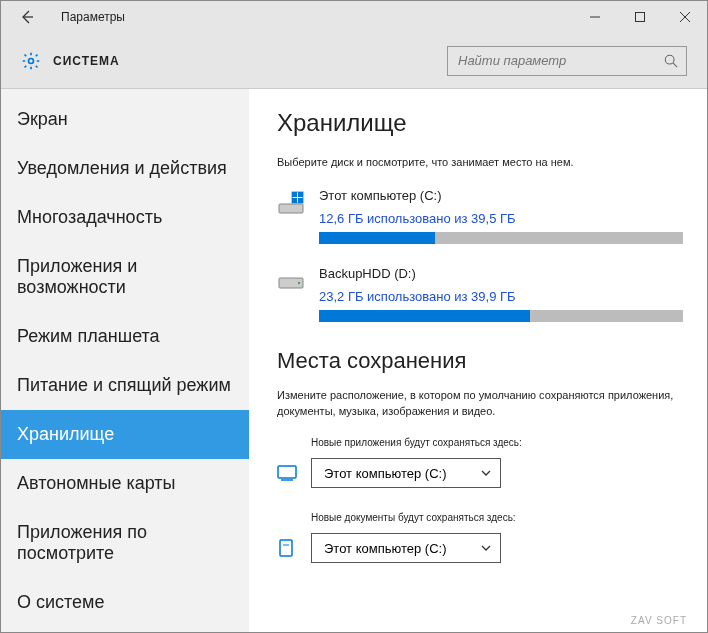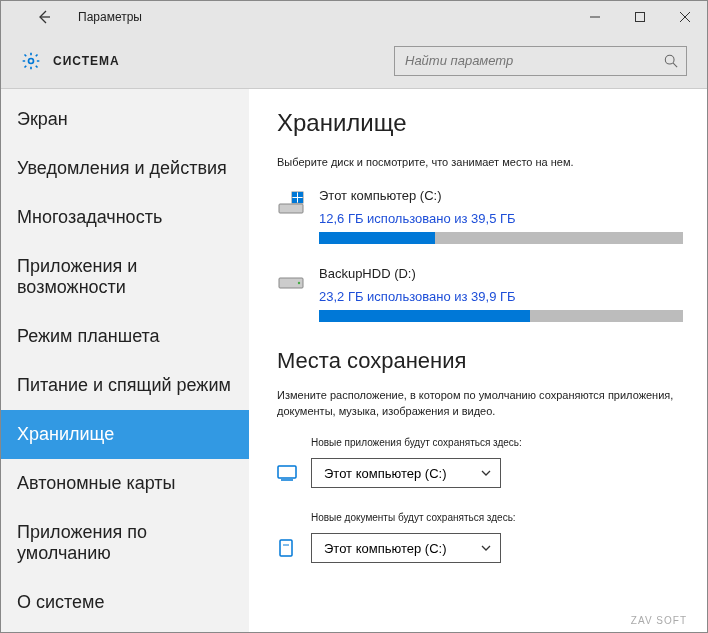--- a/index.html
+++ b/index.html
@@ -1,29 +1,29 @@
 <!DOCTYPE html>
 <html><head>
 <meta charset="utf-8">
 <style>
 * { box-sizing: border-box; margin: 0; padding: 0; font-family: "Segoe UI", Tahoma, sans-serif; }
 body { width: 708px; height: 633px; background: #fff; overflow: hidden; border: 1px solid #888; position: relative; }
 
 
-.titlebar { height: 32px; background: #e6e6e6; display: flex; align-items: center; padding-left: 25px; }
+.titlebar { height: 32px; background: #e6e6e6; display: flex; align-items: center; padding-left: 8px; }
 .titlebar .back { width: 36px; height: 32px; display: flex; align-items: center; justify-content: center; }
 .titlebar .title { font-size: 12px; margin-left: 16px; color: #222; }
 .titlebar .winbtns { margin-left: auto; display: flex; }
 .titlebar .winbtn { width: 45px; height: 32px; display: flex; align-items: center; justify-content: center; font-size: 13px; color: #333; }
 
 
 .header { height: 56px; background: #e6e6e6; display: flex; align-items: center; padding: 0 20px; border-bottom: 1px solid #ccc; }
 .header .gear { width: 20px; height: 20px; margin-right: 12px; }
 .header .htitle { font-size: 12px; font-weight: 600; letter-spacing: 1px; color: #222; }
-.header .search { margin-left: auto; width: 293px; height: 30px; border: 1px solid #999; display: flex; align-items: center; background: #e6e6e6; }
+.header .search { margin-left: auto; width: 240px; height: 30px; border: 1px solid #999; display: flex; align-items: center; background: #e6e6e6; }
 .header .search input { flex: 1; border: 0; background: transparent; padding: 0 10px; font-size: 13px; font-style: italic; color: #666; outline: none; }
 .header .search .sicon { width: 30px; display: flex; align-items: center; justify-content: center; }
 
 
 .layout { display: flex; height: calc(100% - 88px); }
 .sidebar { width: 248px; background: #f2f2f2; padding-top: 6px; }
 .sidebar .item { padding: 14px 16px; font-size: 18px; color: #222; cursor: pointer; }
 .sidebar .item.active { background: #3299e3; color: #fff; }
 
 .main { flex: 1; padding: 20px 24px 0 28px; overflow: hidden; position: relative; }
@@ -98,21 +98,21 @@
 <div class="layout">
   <div class="sidebar">
     <div class="item"><span>Экран</span></div>
     <div class="item"><span>Уведомления и действия</span></div>
     <div class="item"><span>Многозадачность</span></div>
     <div class="item"><span>Приложения и возможности</span></div>
     <div class="item"><span>Режим планшета</span></div>
     <div class="item"><span>Питание и спящий режим</span></div>
     <div class="item active"><span>Хранилище</span></div>
     <div class="item"><span>Автономные карты</span></div>
-    <div class="item"><span>Приложения по умолчанию</span></div>
+    <div class="item"><span>Приложения по посмотрите</span></div>
     <div class="item"><span>О системе</span></div>
   </div>
 
   <div class="main">
     <h1>Хранилище</h1>
     <div class="desc">Выберите диск и посмотрите, что занимает место на нем.</div>
 
     <div class="drive">
       <div class="dicon">
         <svg width="28" height="28" viewBox="0 0 28 28">

